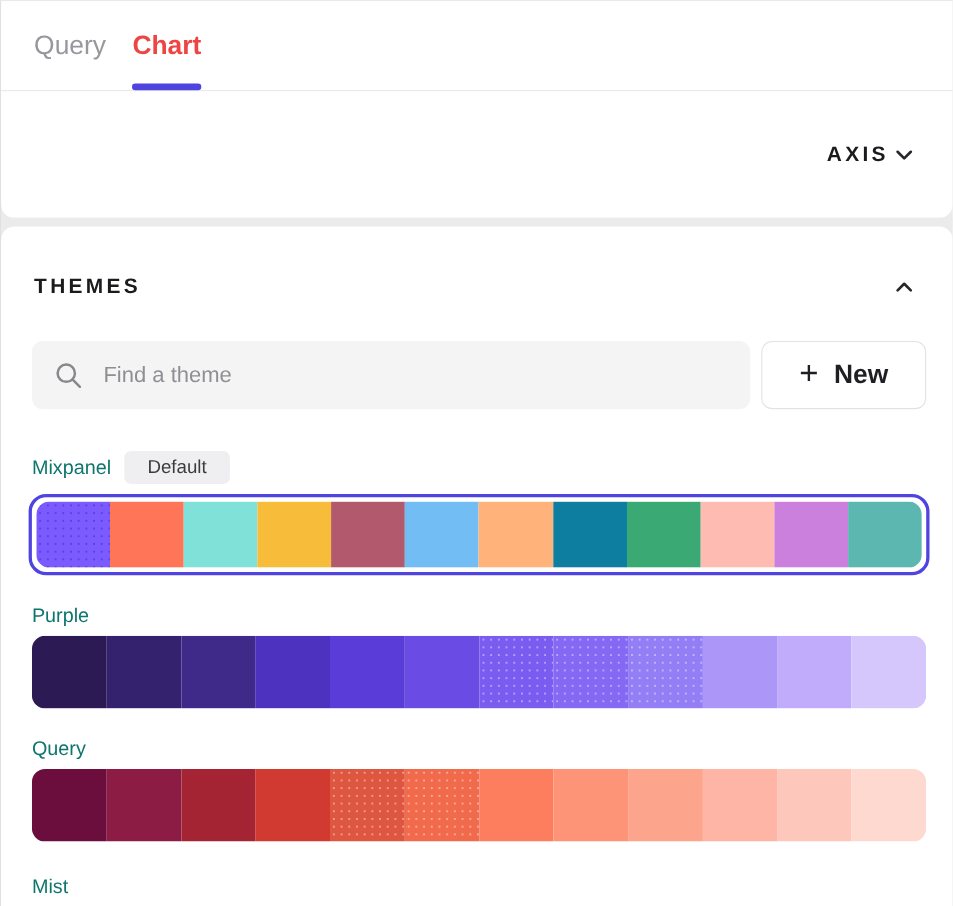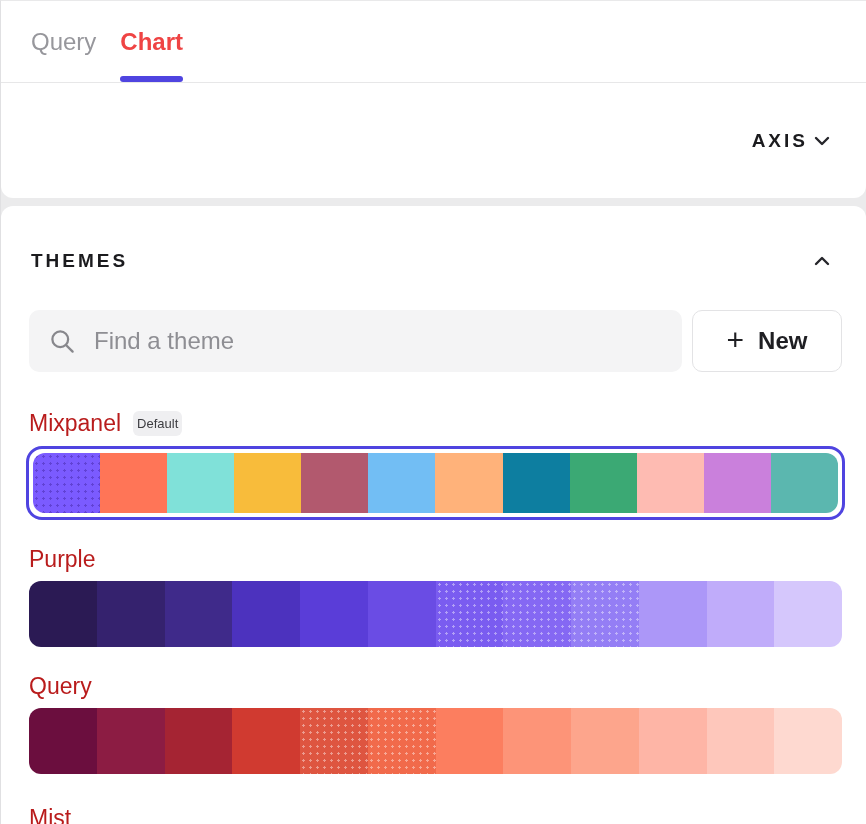--- a/index.html
+++ b/index.html
@@ -84,21 +84,21 @@
     background: #f4f4f5;
     border-radius: 10px;
     display: flex; align-items: center;
     padding: 0 20px;
     margin-right: 10px;
   }
   .search-box svg { flex: 0 0 auto; margin-right: 18px; }
   .search-input {
     flex: 1;
     border: none; outline: none; background: transparent;
-    font-size: 24px;
+    font-size: 20px;
     font-family: inherit;
     color: #3a3a3e;
   }
   .search-input::placeholder { color: #8e8e93; }
   .new-btn {
     width: 150px; height: 62px;
     background: #fff;
     border: 1.5px solid #e3e3e5;
     border-radius: 10px;
     display: flex; align-items: center; justify-content: center;
@@ -110,26 +110,26 @@
   }
   .new-btn .plus { font-size: 30px; font-weight: 400; line-height: 1; margin-top: -3px; }
 
   
   .theme-label-row {
     display: flex; align-items: center;
     margin-top: 38px;
     gap: 12px;
   }
   .theme-label-row.compact { margin-top: 26px; align-items: flex-end; }
-  .theme-name { font-size: 23px; font-weight: 500; color: #b91c1c; }
+  .theme-name { font-size: 18px; font-weight: 500; color: #0f766e; }
   .default-badge {
     background: #efeff1;
     color: #3c3c40;
-    font-size: 13px;
-    padding: 5px 4px;
+    font-size: 17px;
+    padding: 5px 21px;
     border-radius: 6px;
   }
   .swatch-row {
     display: flex;
     height: 66px;
     border-radius: 12px;
     overflow: hidden;
     margin-top: 8px;
     cursor: pointer;
   }

